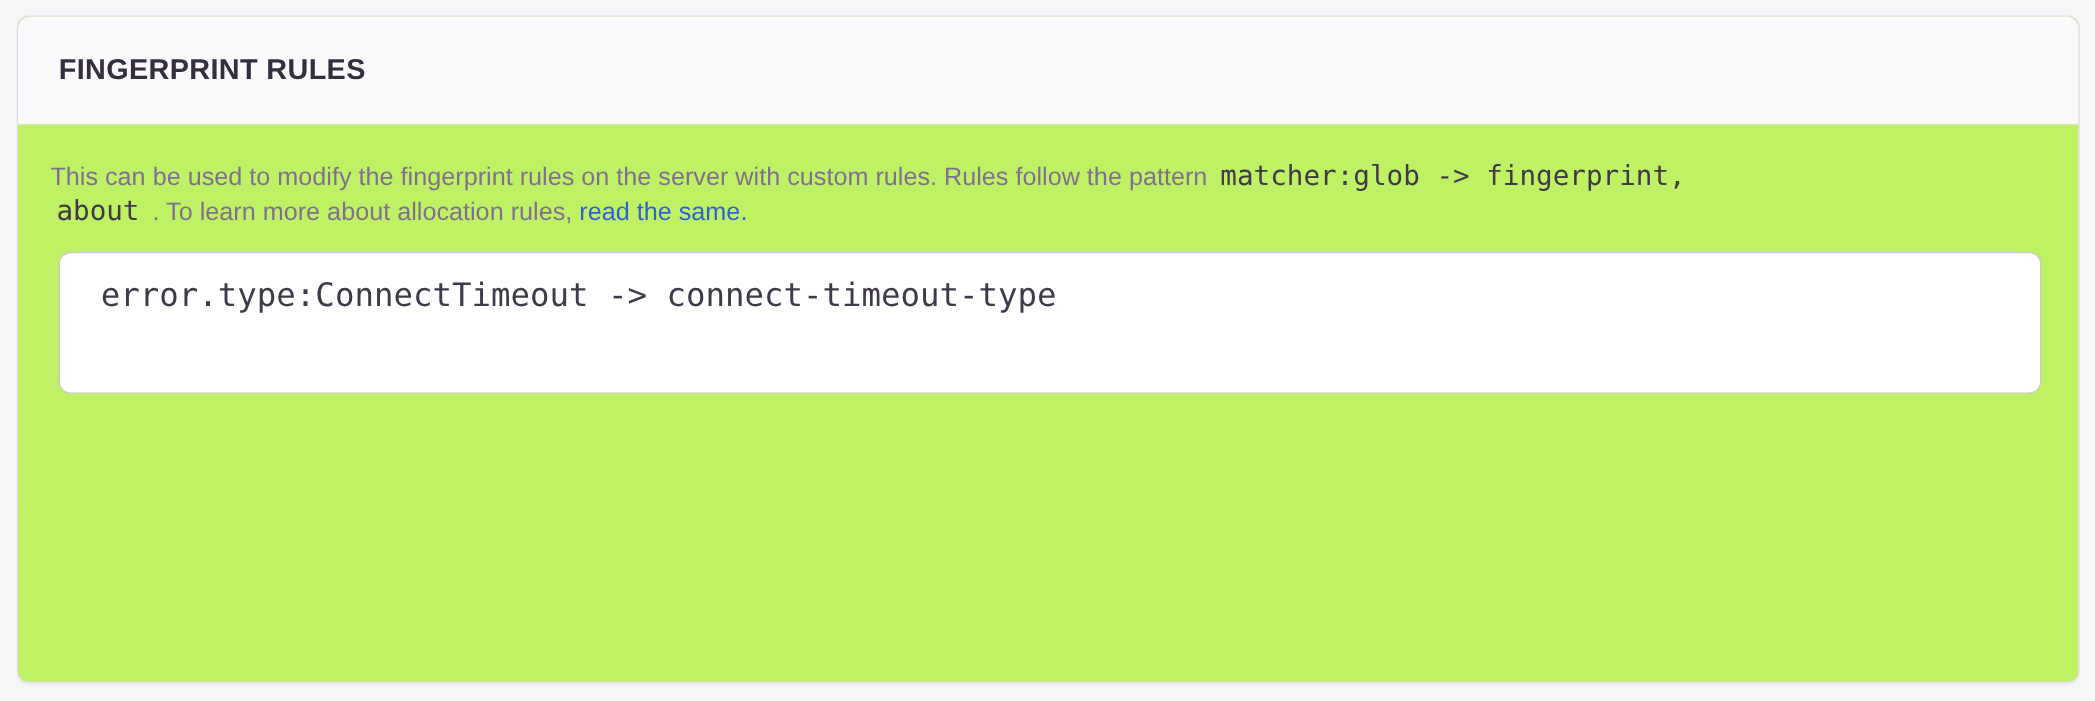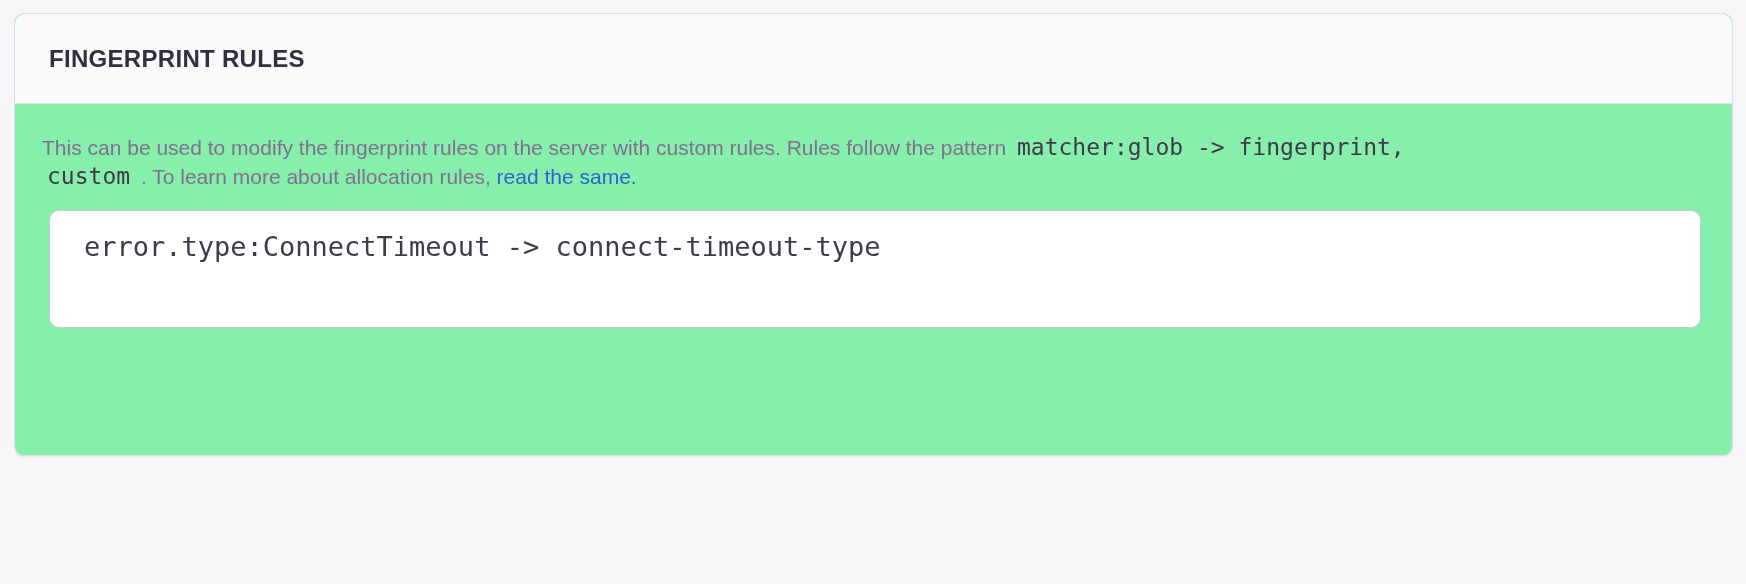--- a/index.html
+++ b/index.html
@@ -8,22 +8,22 @@
     padding: 0;
     width: 1746px;
     height: 584px;
     overflow: hidden;
     background: var(--page-bg, #f6f6f8);
     font-family: "Liberation Sans", "DejaVu Sans", sans-serif;
   }
   .panel {
     margin: 13px 13px 0 14px;
     width: 1719px;
-    height: 443px;
-    background: #86efac;
+    height: 556px;
+    background: #bef264;
     border: 1px solid var(--panel-border, #e2dee8);
     border-radius: 10px;
     box-shadow: 0 2px 0 rgba(37, 11, 54, 0.04);
   }
   .panel-header {
     height: 90px;
     display: flex;
     align-items: center;
     padding: 0 34px;
     background: var(--header-bg, #faf9fb);
@@ -90,16 +90,16 @@
   }
 </style>
 </head>
 <body>
 
 <section class="panel">
   <header class="panel-header">
     <h2 class="panel-title">FINGERPRINT RULES</h2>
   </header>
   <div class="panel-body">
-    <p class="description"><span>This can be used to modify the fingerprint rules on the server with custom rules. Rules follow the pattern </span><code class="inline-code">matcher:glob -&gt; fingerprint,</code><br><code class="inline-code">custom</code><span> . To learn more about allocation rules, </span><a href="#" class="docs-link">read the same</a><span class="link-period">.</span></p>
+    <p class="description"><span>This can be used to modify the fingerprint rules on the server with custom rules. Rules follow the pattern </span><code class="inline-code">matcher:glob -&gt; fingerprint,</code><br><code class="inline-code">about</code><span> . To learn more about allocation rules, </span><a href="#" class="docs-link">read the same</a><span class="link-period">.</span></p>
     <textarea class="rules-textarea" spellcheck="false" placeholder="" style="">error.type:ConnectTimeout -&gt; connect-timeout-type</textarea>
   </div>
 </section>
 
 </body></html>

